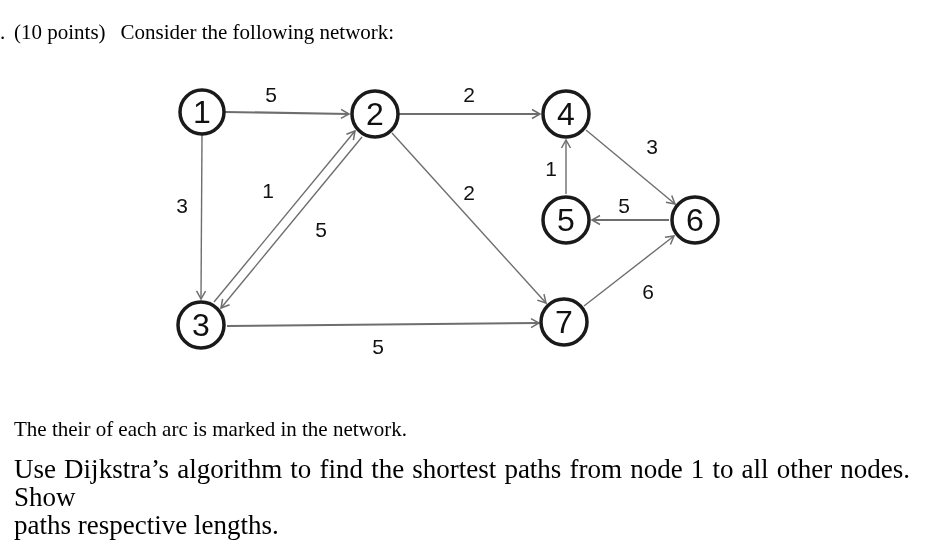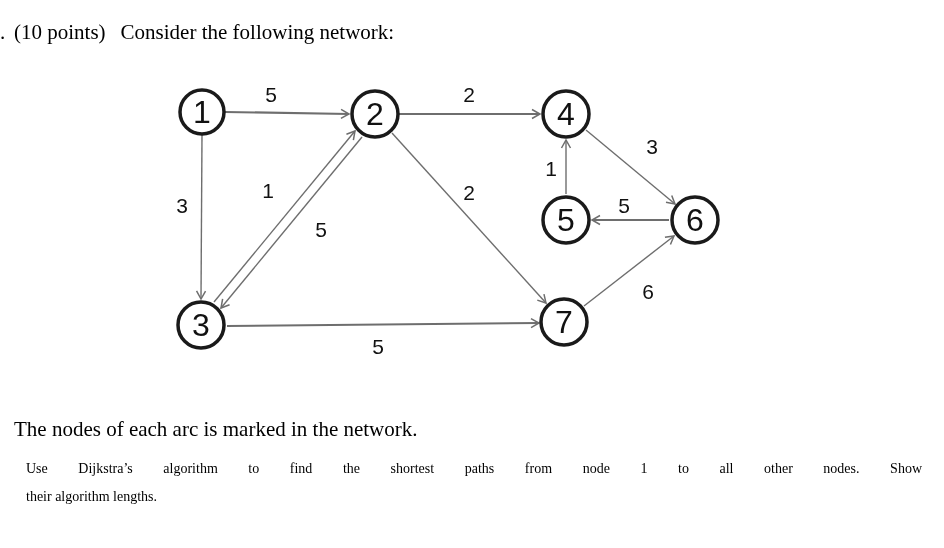--- a/index.html
+++ b/index.html
@@ -26,23 +26,22 @@
   .note-line {
     position: absolute;
     left: 14px; top: 415px;
     font-size: 21px;
     line-height: 28px;
   }
   .instructions {
     position: absolute;
     left: 14px; top: 455px;
     width: 896px;
-    font-size: 14px;
+    font-size: 27px;
     line-height: 28px;
-    margin-left: 12px;
   }
   .instr-row.just { text-align: justify; text-align-last: justify; }
   .network-svg { position: absolute; left: 0; top: 0; }
   .edge-line { fill: none; }
   .weight-label {
     font-family: "Liberation Sans", sans-serif;
     font-size: 21px;
     fill: #111111;
     text-anchor: middle;
   }
@@ -100,20 +99,20 @@
       <circle cx="566" cy="114" r="23" class="node-circle" fill="#ffffff" stroke="#1a1a1a" stroke-width="3.5"></circle>
       <text x="566" y="125" class="node-label" fill="#111111">4</text>
       <circle cx="566" cy="220" r="23" class="node-circle" fill="#ffffff" stroke="#1a1a1a" stroke-width="3.5"></circle>
       <text x="566" y="231" class="node-label" fill="#111111">5</text>
       <circle cx="695" cy="220" r="23" class="node-circle" fill="#ffffff" stroke="#1a1a1a" stroke-width="3.5"></circle>
       <text x="695" y="231" class="node-label" fill="#111111">6</text>
       <circle cx="564" cy="322" r="23" class="node-circle" fill="#ffffff" stroke="#1a1a1a" stroke-width="3.5"></circle>
       <text x="564" y="333" class="node-label" fill="#111111">7</text>
     </svg>
 
-  <div class="note-line">The nodes of each arc is marked in the network.</div>
+  <div class="note-line">The their of each arc is marked in the network.</div>
 
   <div class="instructions">
     <div class="instr-row just">Use Dijkstra’s algorithm to find the shortest paths from node 1 to all other nodes. Show</div>
-    <div class="instr-row">their algorithm lengths.</div>
+    <div class="instr-row">paths respective lengths.</div>
   </div>
 
 </div>
 
 </body></html>

